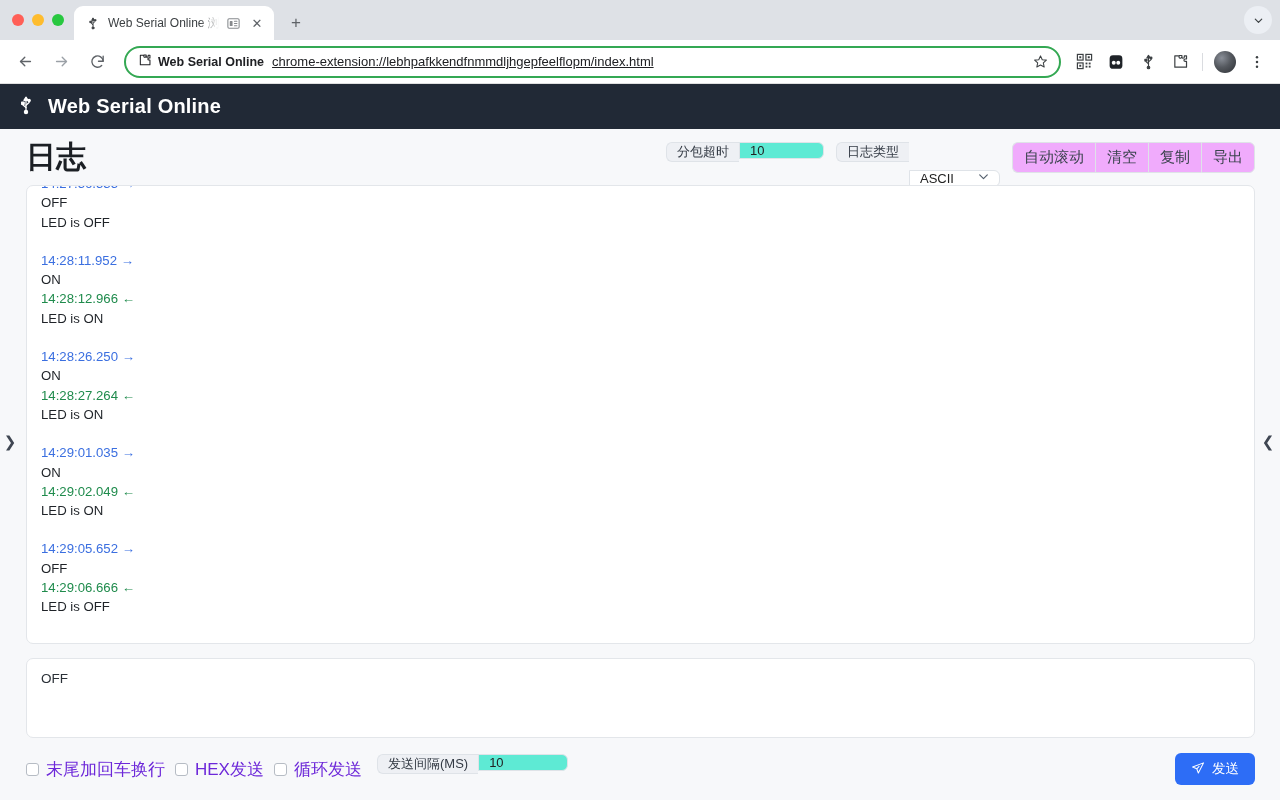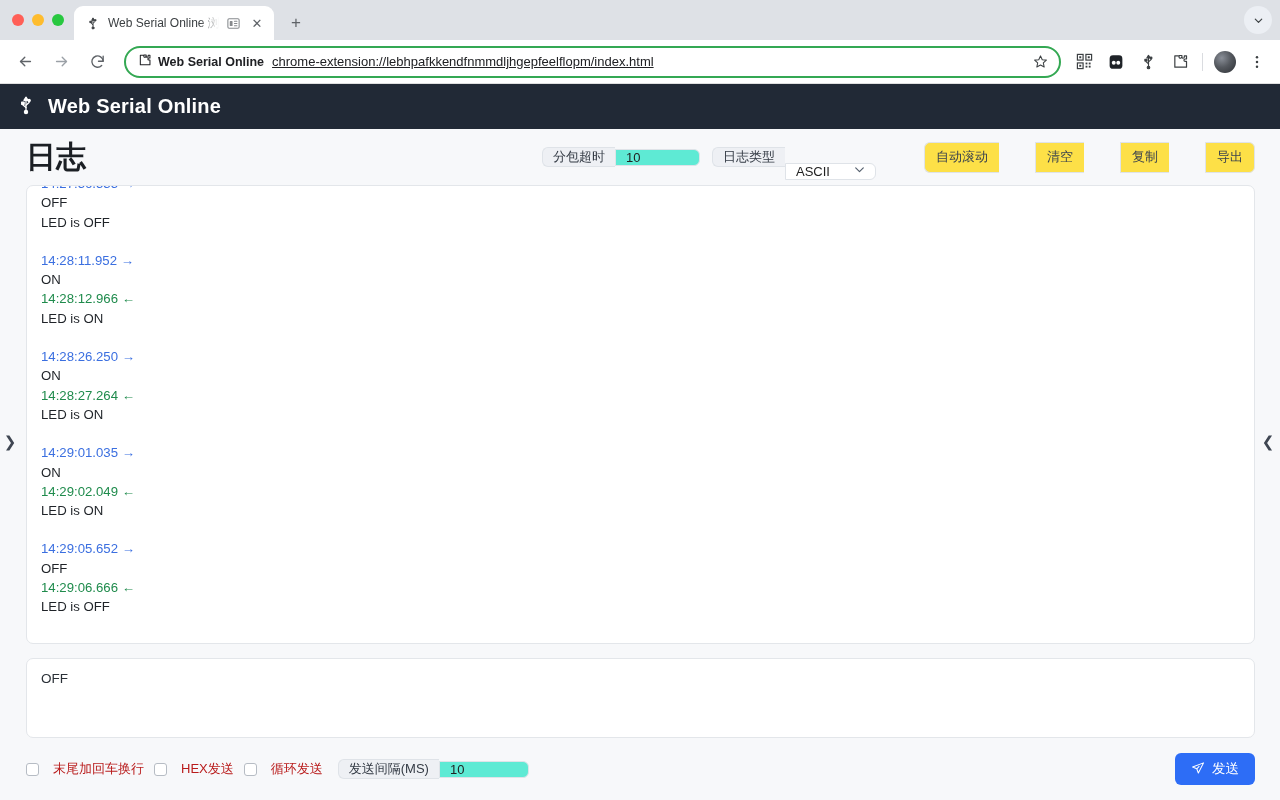--- a/index.html
+++ b/index.html
@@ -86,21 +86,21 @@
     gap: 12px; padding: 0 16px; flex: 0 0 auto;
   }
   .app-header-title { color: #ffffff; font-size: 20px; font-weight: bold; letter-spacing: .2px; }
 
   .panel-head {
     height: 56px; display: flex; align-items: center; padding: 0 25px 0 26px; flex: 0 0 auto;
   }
   .panel-title { font-size: 30px; font-weight: bold; color: #1b1f24; }
   .panel-tools { margin-left: auto; display: flex; align-items: center; gap: 12px; }
 
-  .input-group { display: flex; align-items: center; height: 31px; }
+  .input-group { display: flex; align-items: flex-start; height: 31px; }
   .ig-label {
     background: #eef0f4; border: 1px solid #dfe3e8; border-right: none;
     border-radius: 6px 0 0 6px; display: flex; align-items: center;
     padding: 0 10px; font-size: 13px; color: #333a44; white-space: nowrap;
   }
   .ig-input {
     border: 1px solid #dfe3e8; border-radius: 0 6px 6px 0; background: #5eead4;
     font-size: 13px; color: #222; padding: 0 10px; font-family: inherit; outline: none;
   }
   .ig-input.w-timeout { width: 85px; }
@@ -111,22 +111,22 @@
     display: flex; align-items: center; position: relative; margin-top: 28px;
   }
   .ig-select .chev {
     position: absolute; right: 9px; top: 50%; transform: translateY(-50%);
     color: #55606e;
   }
 
   .btn-group { display: flex; }
   .btn-group > div {
     height: 31px; padding: 0 11px; display: flex; align-items: center;
-    border: 1px solid #dfe3e8; border-right: none; background: #fde047;
-    font-size: 13px; color: #3b434e; white-space: nowrap; margin-left: 36px;
+    border: 1px solid #dfe3e8; border-right: none; background: #f0abfc;
+    font-size: 15px; color: #3b434e; white-space: nowrap;
   }
   .btn-group > div:first-child { border-radius: 6px 0 0 6px; }
   .btn-group > div:last-child { border-right: 1px solid #dfe3e8; border-radius: 0 6px 6px 0; }
 
   .log-box {
     margin: 0 25px 0 26px; background: #ffffff;
     border: 1px solid #e3e6ea; border-radius: 7px;
     flex: 1 1 auto; overflow: hidden; position: relative;
     min-height: 0;
   }
@@ -142,21 +142,21 @@
     margin: 14px 25px 0 26px; height: 80px; background: #fff;
     border: 1px solid #e3e6ea; border-radius: 7px;
     padding: 12px 14px; font-size: 13.5px; color: #2b3138;
     flex: 0 0 auto; overflow: hidden;
   }
 
   .send-bar {
     height: 62px; display: flex; align-items: center;
     padding: 0 25px 0 26px; gap: 10px; flex: 0 0 auto;
   }
-  .chk { display: flex; align-items: center; gap: 14px; font-size: 13px; color: #b91c1c; white-space: nowrap; }
+  .chk { display: flex; align-items: center; gap: 7px; font-size: 17px; color: #6d28d9; white-space: nowrap; }
   .chk .box {
     width: 13px; height: 13px; border: 1px solid #b6bcc4; border-radius: 3px; background: #fff;
     flex: 0 0 auto;
   }
   .send-btn {
     margin-left: auto; background: #2d6df6; color: #fff; border-radius: 6px;
     height: 32px; padding: 0 16px; display: flex; align-items: center; gap: 7px;
     font-size: 13.5px; white-space: nowrap;
   }
 

